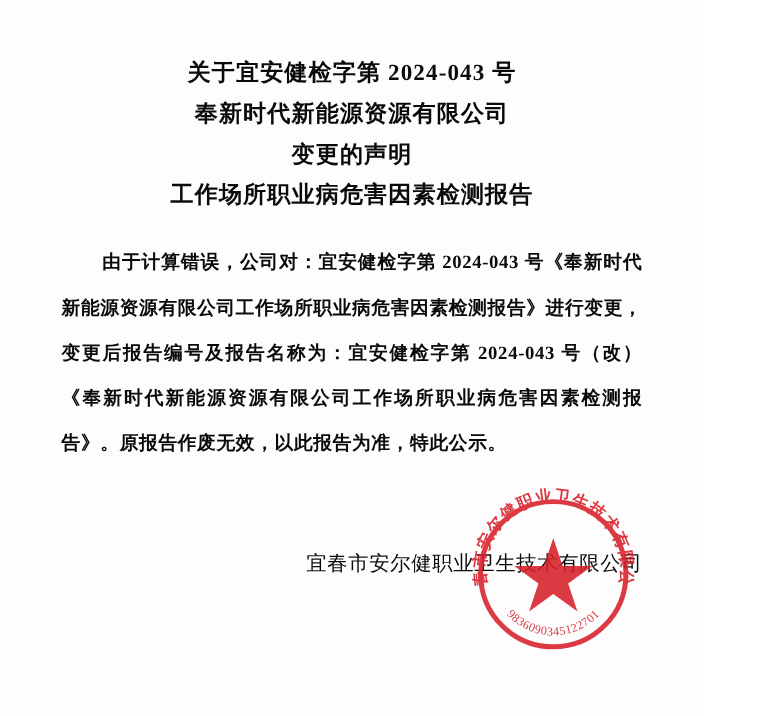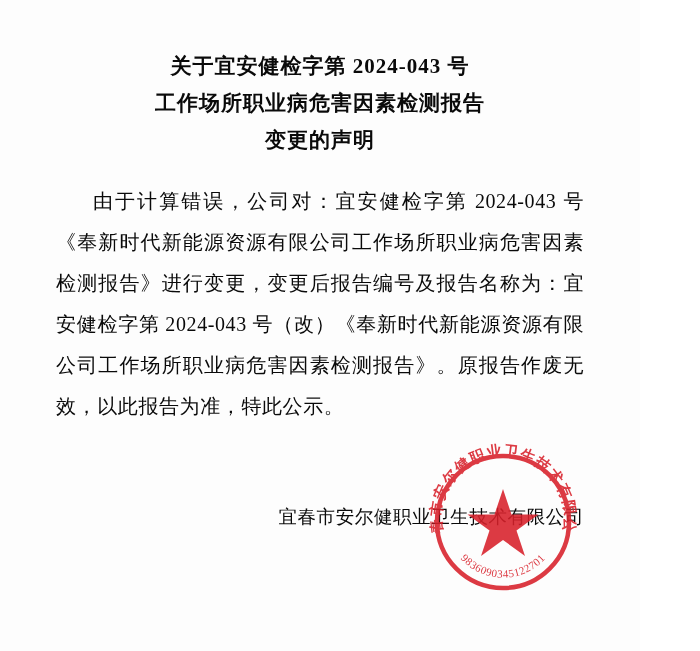--- a/index.html
+++ b/index.html
@@ -31,27 +31,28 @@
     font-weight: bold;
     letter-spacing: 1px;
     line-height: 37px;
     color: #0a0a0a;
   }
   .body-block {
     margin-top: 22px;
     padding: 0 56px 0 56px;
   }
   .body-para {
-    font-size: 20px;
+    font-size: 17px;
     line-height: 41px;
     text-align: justify;
     text-align-last: left;
     text-indent: 37px;
     letter-spacing: 0.6px;
     color: #0a0a0a;
+    font-weight: bold;
   }
   .signature-block {
     margin-top: 70px;
     padding-right: 56px;
     text-align: right;
     position: relative;
     z-index: 1;
   }
   .sign-line {
     font-size: 18.5px;
@@ -80,22 +81,23 @@
     letter-spacing: 1px;
   }
 </style>
 </head>
 <body>
 
 <div class="page">
 
   <div class="title-block">
     <div class="title-line">关于宜安健检字第 2024-043 号</div>
+    <div class="title-line">奉新时代新能源资源有限公司</div>
+    <div class="title-line">变更的声明</div>
     <div class="title-line">工作场所职业病危害因素检测报告</div>
-    <div class="title-line">变更的声明</div>
   </div>
 
   <div class="body-block">
     <p class="body-para">由于计算错误，公司对：宜安健检字第 2024-043 号《奉新时代新能源资源有限公司工作场所职业病危害因素检测报告》进行变更，变更后报告编号及报告名称为：宜安健检字第 2024-043 号（改）《奉新时代新能源资源有限公司工作场所职业病危害因素检测报告》。原报告作废无效，以此报告为准，特此公示。</p>
   </div>
 
   <div class="signature-block">
     <div class="sign-line">宜春市安尔健职业卫生技术有限公司</div>
   </div>
 

